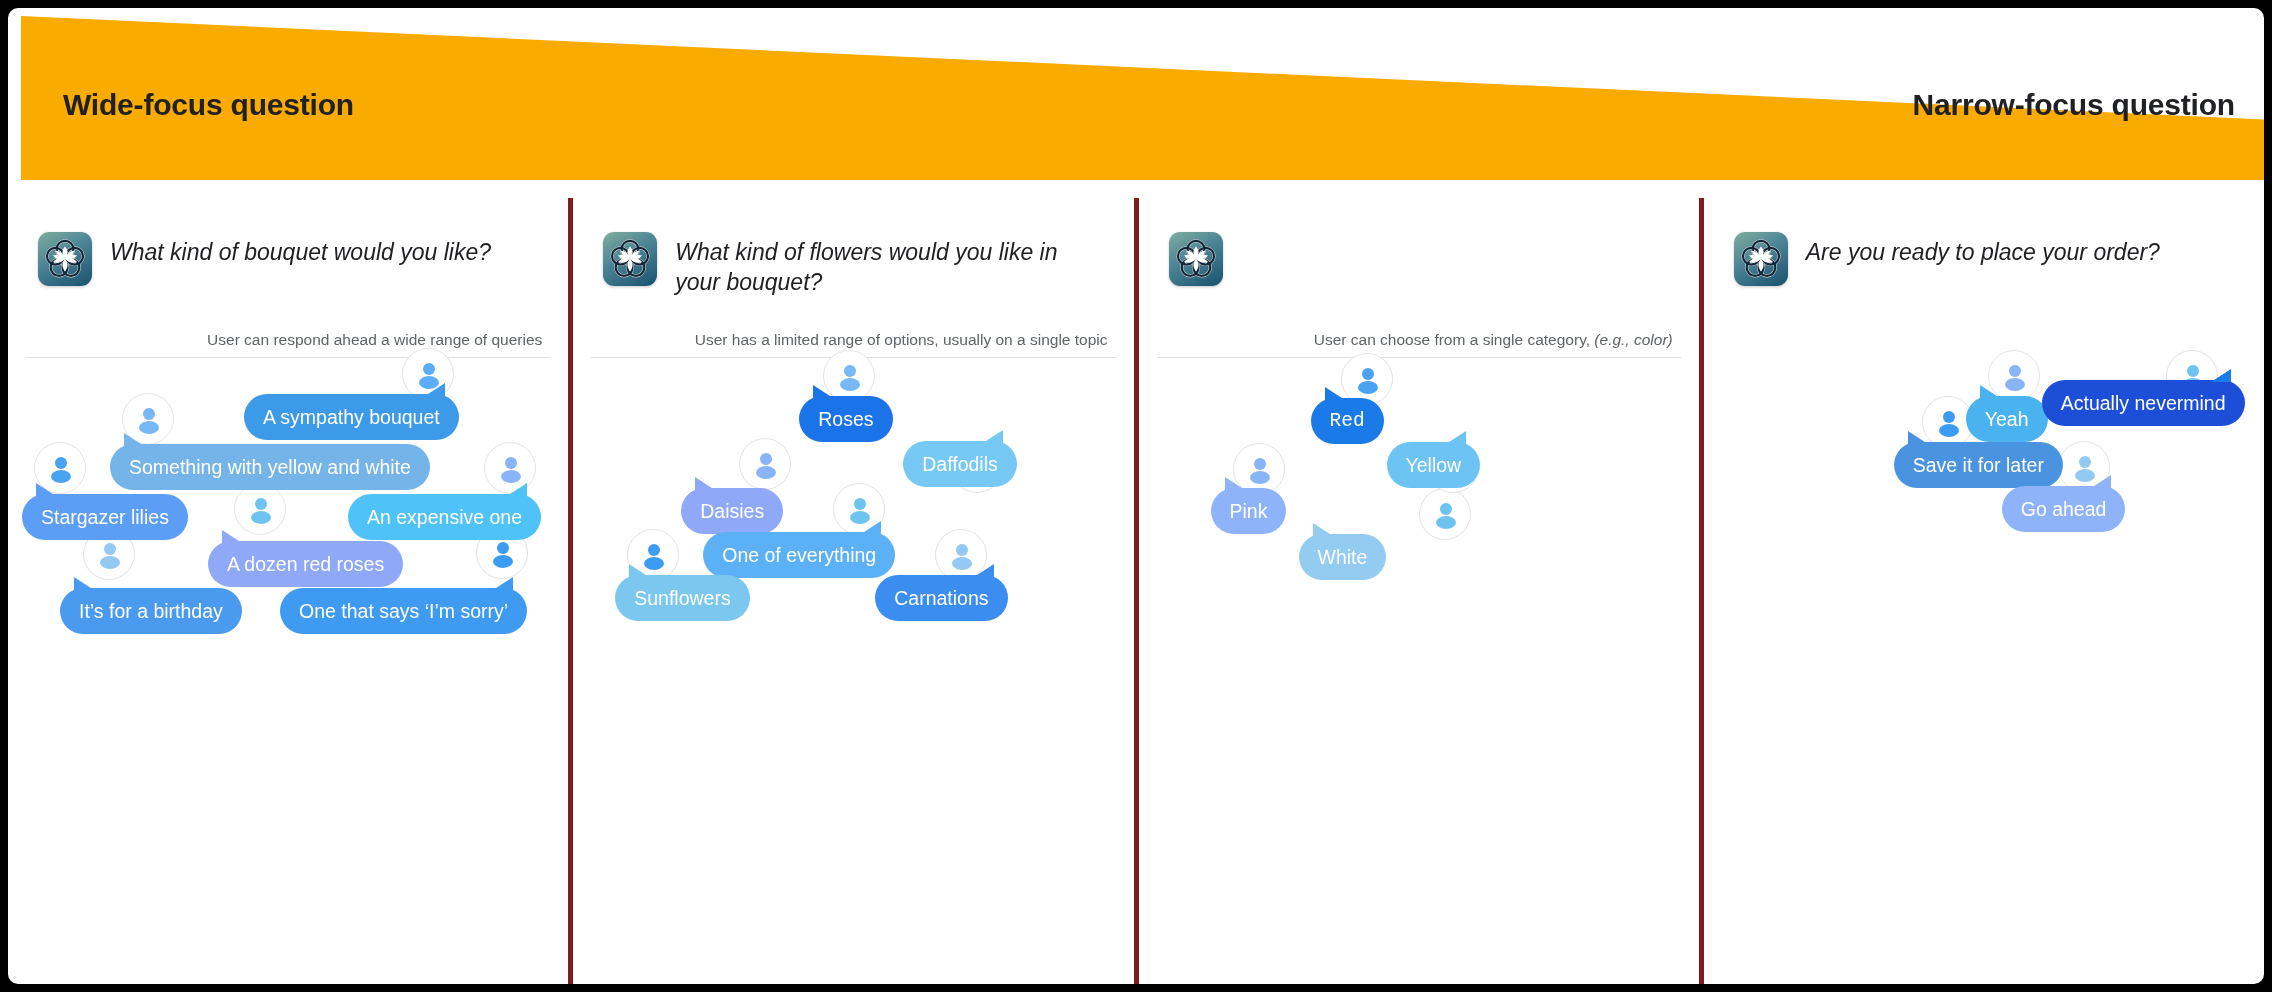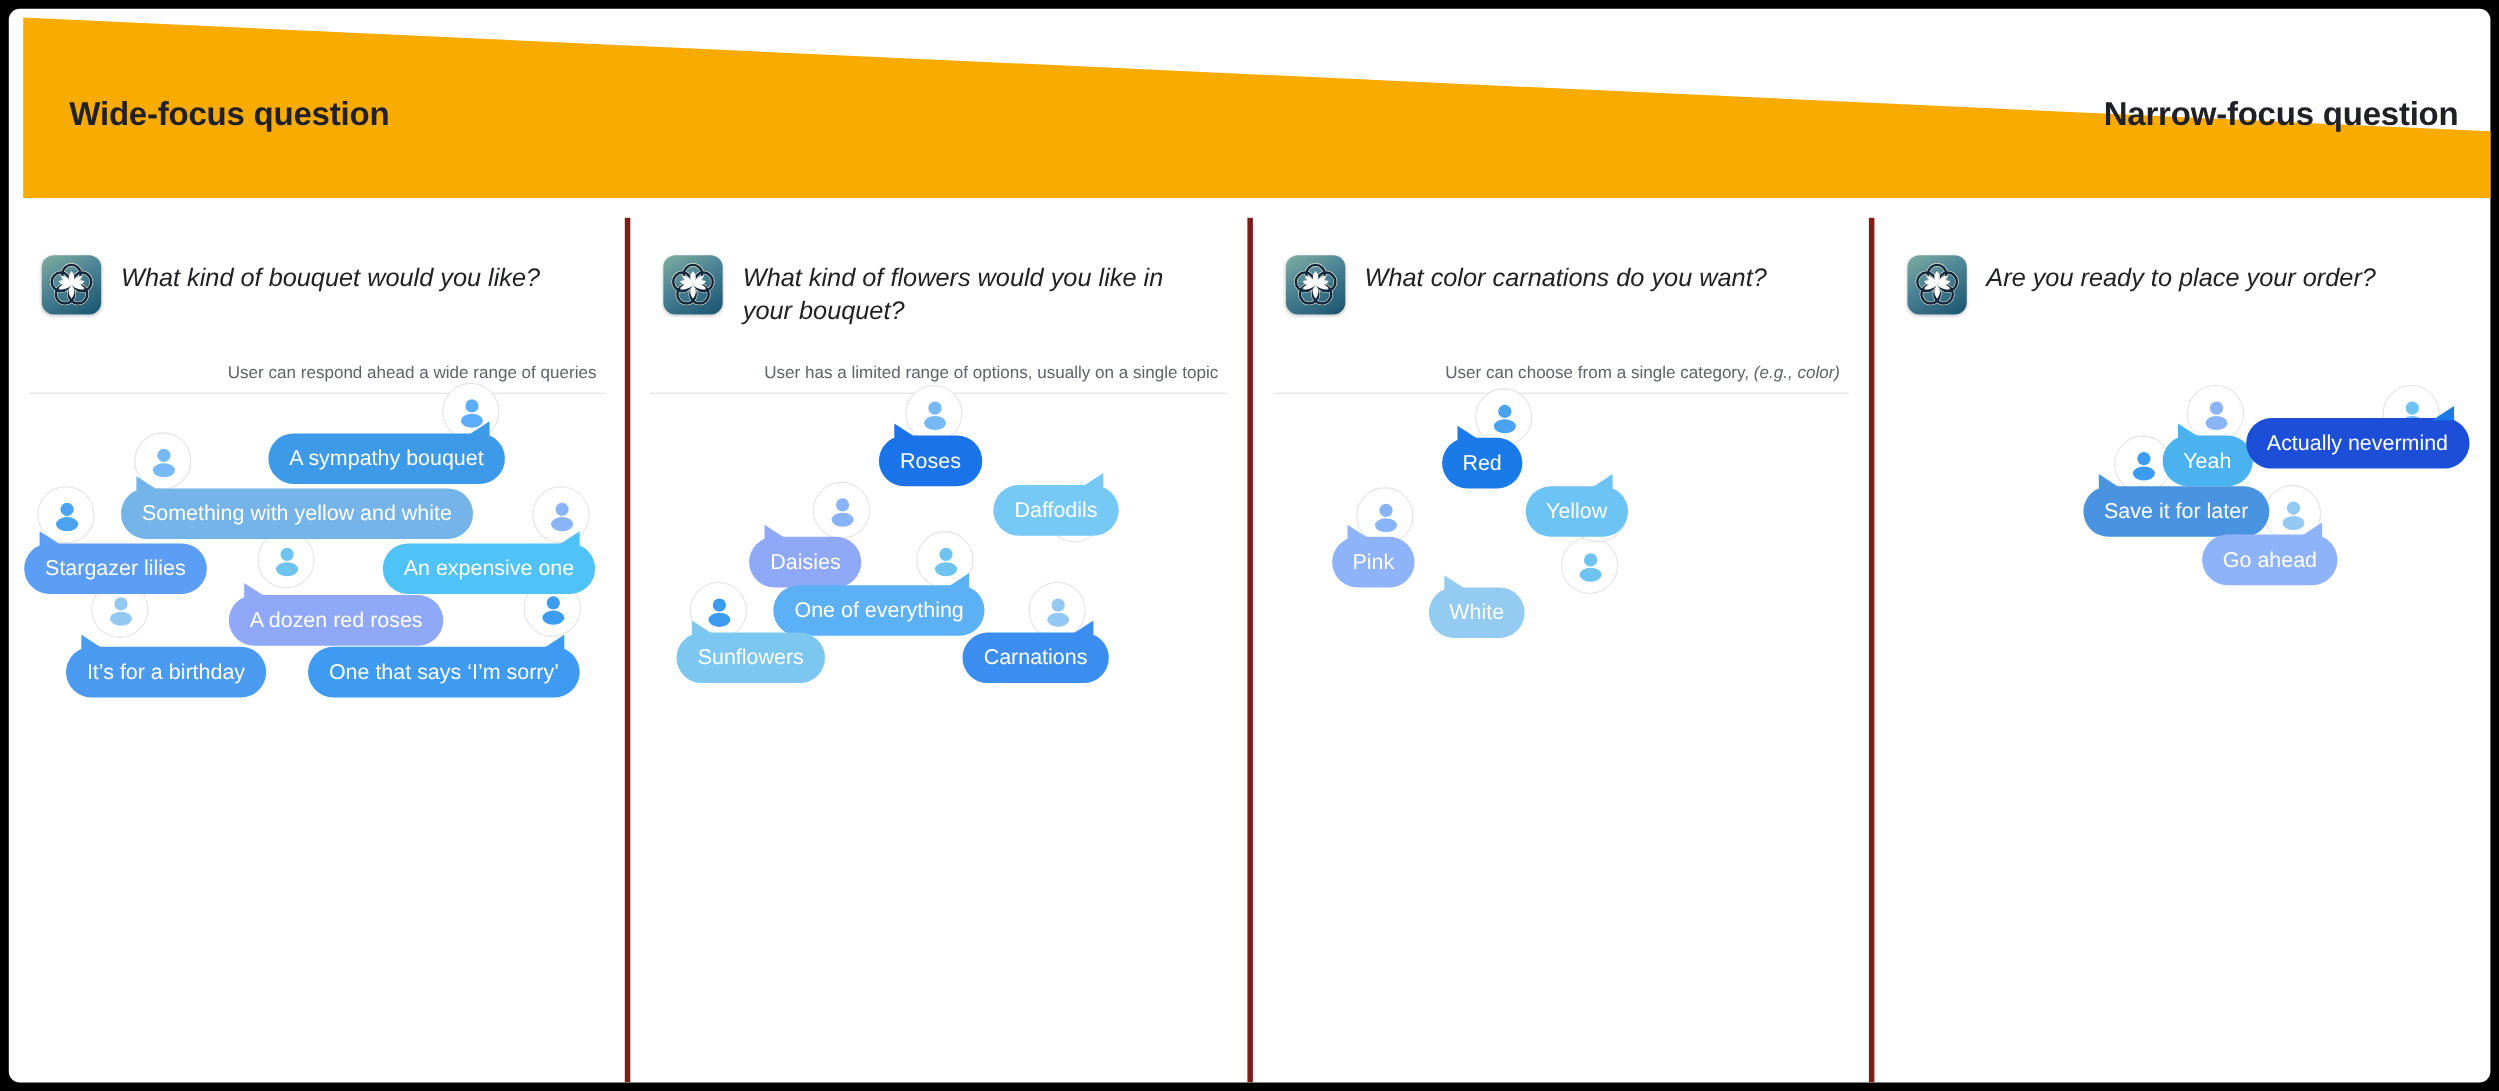--- a/index.html
+++ b/index.html
@@ -326,21 +326,20 @@
             <path d="M22 21.8 C27.1 21.2 30.2 18.3 31.4 13.5 C26.4 14.3 23.4 17.0 22 21.8 Z"></path>
             <path d="M22 21.8 C26.9 23.4 30.8 22.3 34.0 18.6 C29.2 16.9 25.3 18.1 22 21.8 Z"></path>
             <path d="M22 21.8 C17.1 23.4 13.2 22.3 10.0 18.6 C14.8 16.9 18.7 18.1 22 21.8 Z"></path>
             <path d="M22 21.8 C16.9 21.2 13.8 18.3 12.6 13.5 C17.6 14.3 20.6 17.0 22 21.8 Z"></path>
             <path d="M22 21.8 C18.6 26.0 18.6 30.2 22 34.2 C25.4 30.2 25.4 26.0 22 21.8 Z"></path>
             <path d="M22 21.8 C26.9 20.2 30.8 21.3 34.0 25.0 C29.2 26.7 25.3 25.5 22 21.8 Z"></path>
             <path d="M22 21.8 C17.1 20.2 13.2 21.3 10.0 25.0 C14.8 26.7 18.7 25.5 22 21.8 Z"></path>
           </g>
         </svg>
       </div>
-      <div class="q-text">What color carnations do you want?</div>
     </div>
 
     <div class="caption-wrap">
       <span class="caption">
         <span class="cap-main">User can choose from a single category, </span><i class="cap-it">(e.g., color)</i>
       </span>
       <div class="caption-rule"></div>
     </div>
 
     <div class="canvas">
@@ -361,21 +360,21 @@
               <circle cx="15" cy="9" r="6" fill="#6fc3f0"></circle>
               <ellipse cx="15" cy="22.5" rx="10" ry="6.4" fill="#6fc3f0"></ellipse>
             </svg>
           </div>
           <div class="avatar" style="left: 288px; top: 243px;">
             <svg width="30" height="30" viewBox="0 0 30 30">
               <circle cx="15" cy="9" r="6" fill="#3b9cf2"></circle>
               <ellipse cx="15" cy="22.5" rx="10" ry="6.4" fill="#3b9cf2"></ellipse>
             </svg>
           </div>
-          <div class="bubble tail-left" style="left: 172px; top: 200px; background: rgb(26, 122, 232); border-bottom-color: rgb(26, 122, 232);"><span>Red</span></div>
+          <div class="bubble tail-left" style="left: 172px; top: 200px; background: rgb(26, 122, 232); border-bottom-color: rgb(26, 122, 232); font-family: Liberation Mono, monospace;"><span>Red</span></div>
           <div class="bubble tail-right" style="left: 248px; top: 244px; background: rgb(108, 195, 244); border-bottom-color: rgb(108, 195, 244);"><span>Yellow</span></div>
           <div class="bubble tail-left" style="left: 72px; top: 290px; background: rgb(143, 179, 249); border-bottom-color: rgb(143, 179, 249);"><span>Pink</span></div>
           <div class="bubble tail-left" style="left: 160px; top: 336px; background: rgb(147, 204, 240); border-bottom-color: rgb(147, 204, 240);"><span>White</span></div>
         </div>
   </div>
 
   <div class="col">
     <div class="q-row">
       <div class="app-icon">
         <svg width="44" height="44" viewBox="0 0 44 44">

